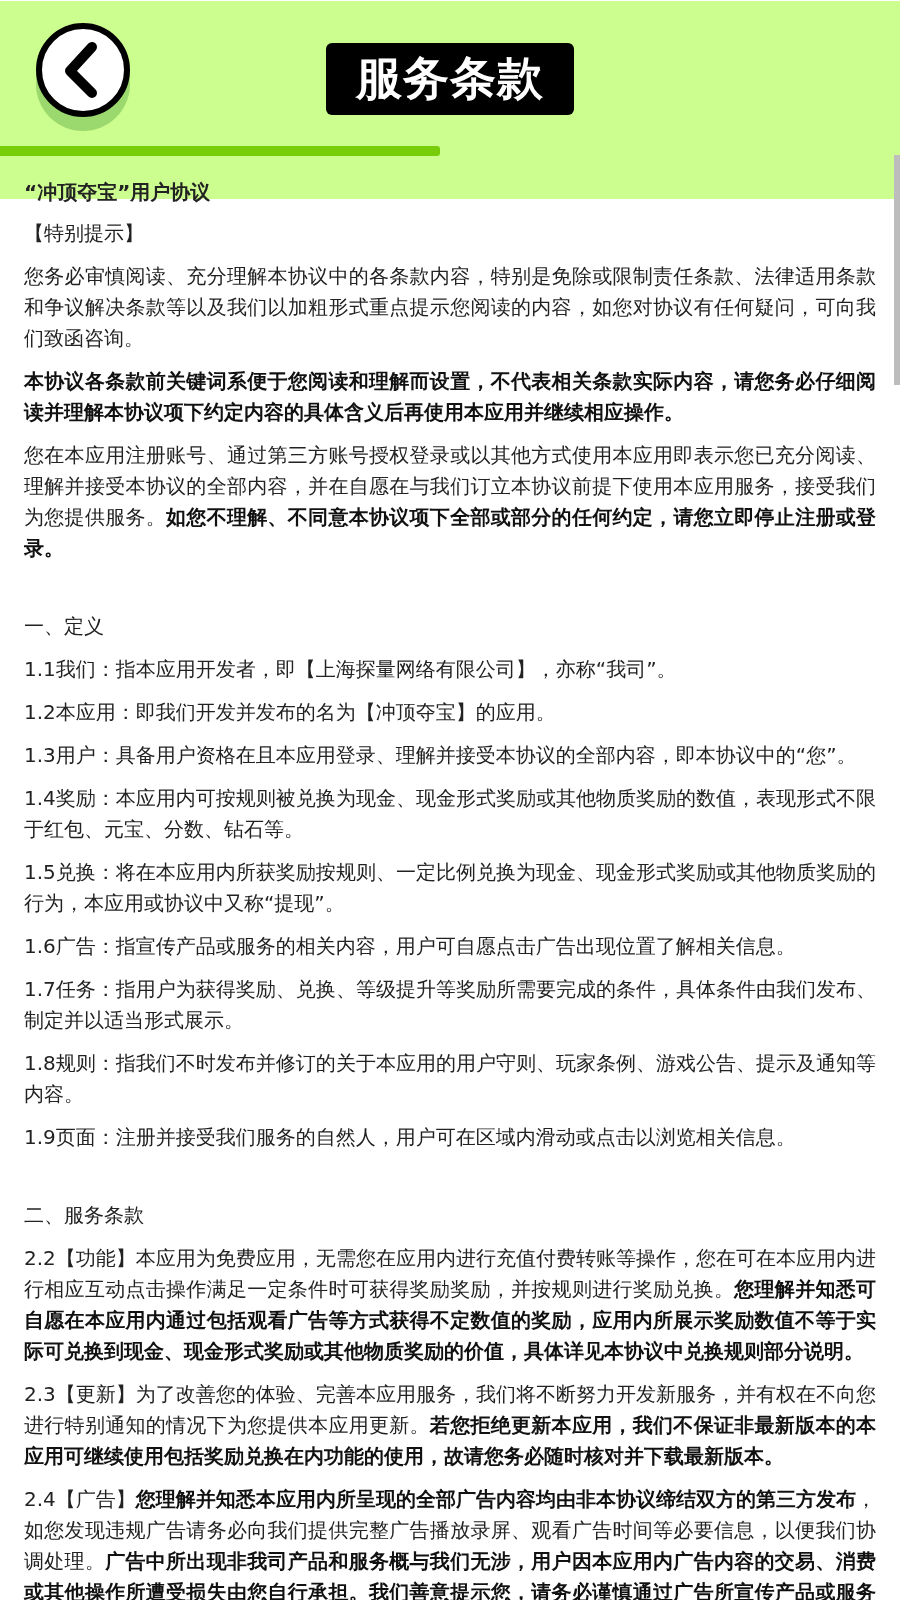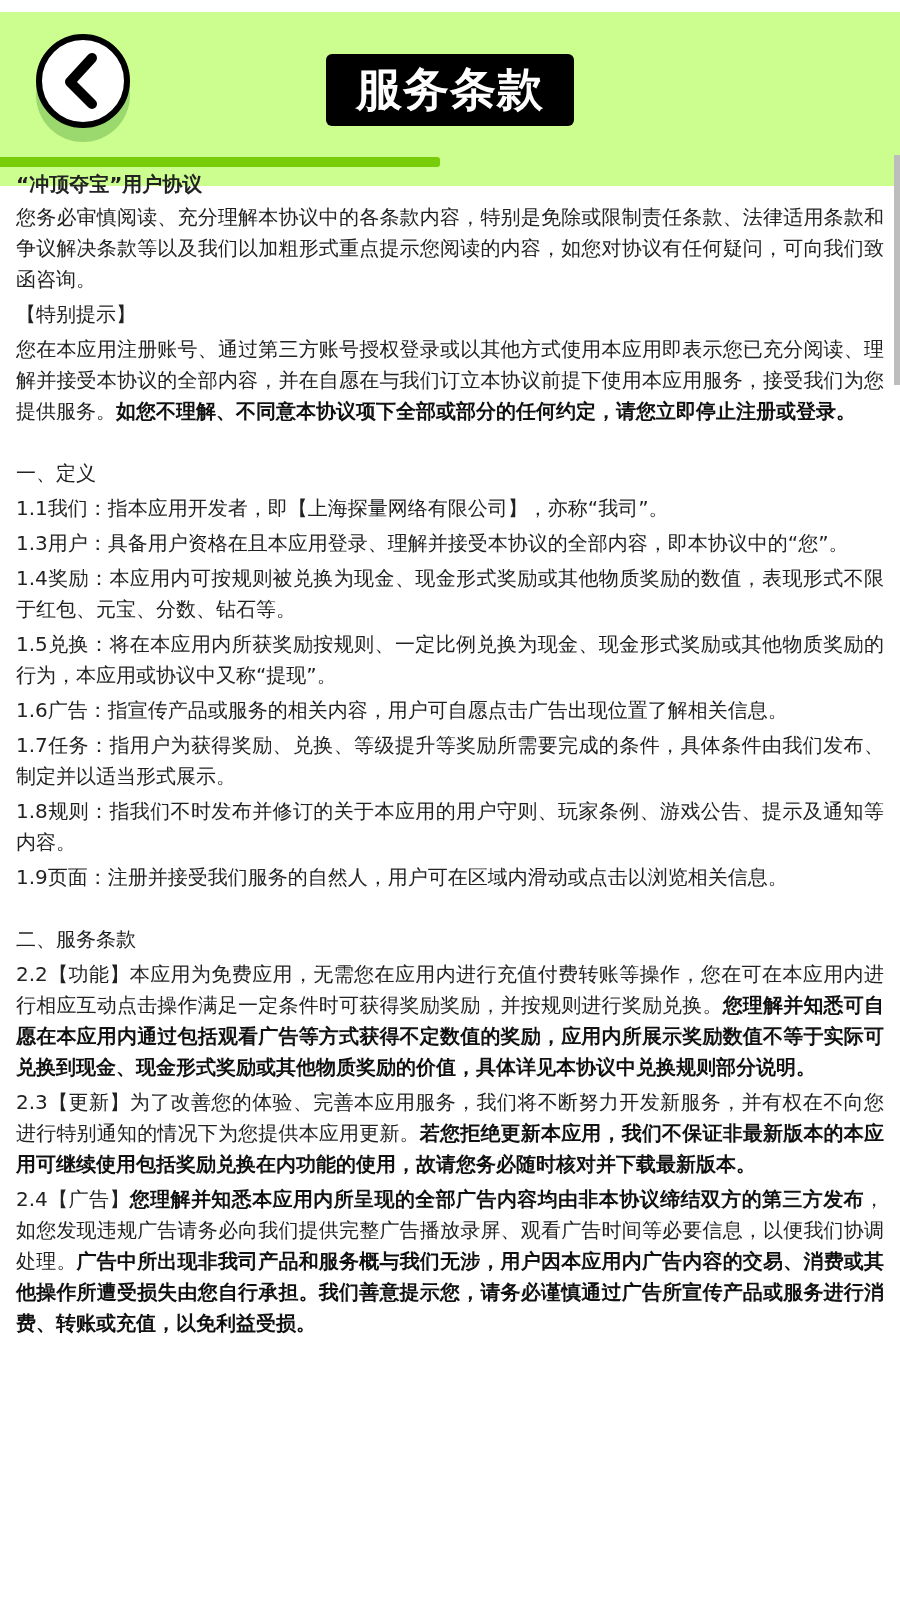--- a/index.html
+++ b/index.html
@@ -1,30 +1,30 @@
 <!DOCTYPE html>
 <html><head>
   <meta charset="utf-8">
   <style>
     html, body { margin:0; padding:0; }
     body { width:900px; height:1600px; overflow:hidden; background:#ffffff; position:relative;
            font-family:"DejaVu Sans", "Liberation Sans", sans-serif; color:#1a1a1a; }
-    .header { position:absolute; left:0; top:12px; width:900px; height:174px; background:#ccfd8f; }
+    .header { position:absolute; left:0; top:1px; width:900px; height:198px; background:#ccfd8f; }
     .back-btn { position:absolute; left:36px; top:22px; width:94px; height:108px; cursor:pointer; }
     .back-shadow { position:absolute; left:0; top:14px; width:94px; height:94px; border-radius:50%; background:#9bd86e; }
     .back-circle { position:absolute; left:0; top:0; width:82px; height:82px; border:6px solid #000; border-radius:50%; background:#fff; }
     .back-circle svg { position:absolute; left:0; top:0; }
     .title-box { position:absolute; left:326px; top:42px; width:248px; height:72px; background:#000; border-radius:6px;
                  display:flex; align-items:center; justify-content:center; }
     .title-text { color:#fff; font-size:46px; font-weight:bold; letter-spacing:1px;
                   font-family:"DejaVu Sans", sans-serif; }
     .progress { position:absolute; left:0; top:145px; width:440px; height:10px; background:#78cd0a; border-radius:0 3px 3px 0; }
     .scrollbar { position:absolute; right:0; top:155px; width:6px; height:230px; background:#bdbdbd; }
     .content { position:absolute; left:12px; top:166px; width:876px; font-size:20px; line-height:31px; color:#222; }
-    .content p { margin:4px; text-align:justify; }
+    .content p { margin:12px; text-align:justify; }
     .content .gap { height:23px; }
     .content b { font-weight:bold; color:#111; }
     .doc-title { font-weight:bold; font-size:20px; line-height:28px; margin-bottom:16px; }
   </style>
 </head>
 <body>
 
 <div class="header">
   <div class="back-btn">
     <div class="back-shadow"></div>
@@ -37,26 +37,28 @@
   <div class="title-box">
     <span class="title-text">服务条款</span>
   </div>
   <div class="progress"></div>
 </div>
 
 <div class="scrollbar"></div>
 
 <div class="content">
   <p class="doc-title">“冲顶夺宝”用户协议</p>
+  <p>【特别提示】</p>
   <p>您务必审慎阅读、充分理解本协议中的各条款内容，特别是免除或限制责任条款、法律适用条款和争议解决条款等以及我们以加粗形式重点提示您阅读的内容，如您对协议有任何疑问，可向我们致函咨询。</p>
-  <p>【特别提示】</p>
+  <p><b>本协议各条款前关键词系便于您阅读和理解而设置，不代表相关条款实际内容，请您务必仔细阅读并理解本协议项下约定内容的具体含义后再使用本应用并继续相应操作。</b></p>
   <p><span>您在本应用注册账号、通过第三方账号授权登录或以其他方式使用本应用即表示您已充分阅读、理解并接受本协议的全部内容，并在自愿在与我们订立本协议前提下使用本应用服务，接受我们为您提供服务。</span><b>如您不理解、不同意本协议项下全部或部分的任何约定，请您立即停止注册或登录。</b></p>
   <div class="gap"></div>
   <p>一、定义</p>
   <p>1.1我们：指本应用开发者，即【上海探量网络有限公司】，亦称“我司”。</p>
+  <p>1.2本应用：即我们开发并发布的名为【冲顶夺宝】的应用。</p>
   <p>1.3用户：具备用户资格在且本应用登录、理解并接受本协议的全部内容，即本协议中的“您”。</p>
   <p>1.4奖励：本应用内可按规则被兑换为现金、现金形式奖励或其他物质奖励的数值，表现形式不限于红包、元宝、分数、钻石等。</p>
   <p>1.5兑换：将在本应用内所获奖励按规则、一定比例兑换为现金、现金形式奖励或其他物质奖励的行为，本应用或协议中又称“提现”。</p>
   <p>1.6广告：指宣传产品或服务的相关内容，用户可自愿点击广告出现位置了解相关信息。</p>
   <p>1.7任务：指用户为获得奖励、兑换、等级提升等奖励所需要完成的条件，具体条件由我们发布、制定并以适当形式展示。</p>
   <p>1.8规则：指我们不时发布并修订的关于本应用的用户守则、玩家条例、游戏公告、提示及通知等内容。</p>
   <p>1.9页面：注册并接受我们服务的自然人，用户可在区域内滑动或点击以浏览相关信息。</p>
   <div class="gap"></div>
   <p>二、服务条款</p>
   <p><span>2.2【功能】本应用为免费应用，无需您在应用内进行充值付费转账等操作，您在可在本应用内进行相应互动点击操作满足一定条件时可获得奖励奖励，并按规则进行奖励兑换。</span><b>您理解并知悉可自愿在本应用内通过包括观看广告等方式获得不定数值的奖励，应用内所展示奖励数值不等于实际可兑换到现金、现金形式奖励或其他物质奖励的价值，具体详见本协议中兑换规则部分说明。</b></p>

